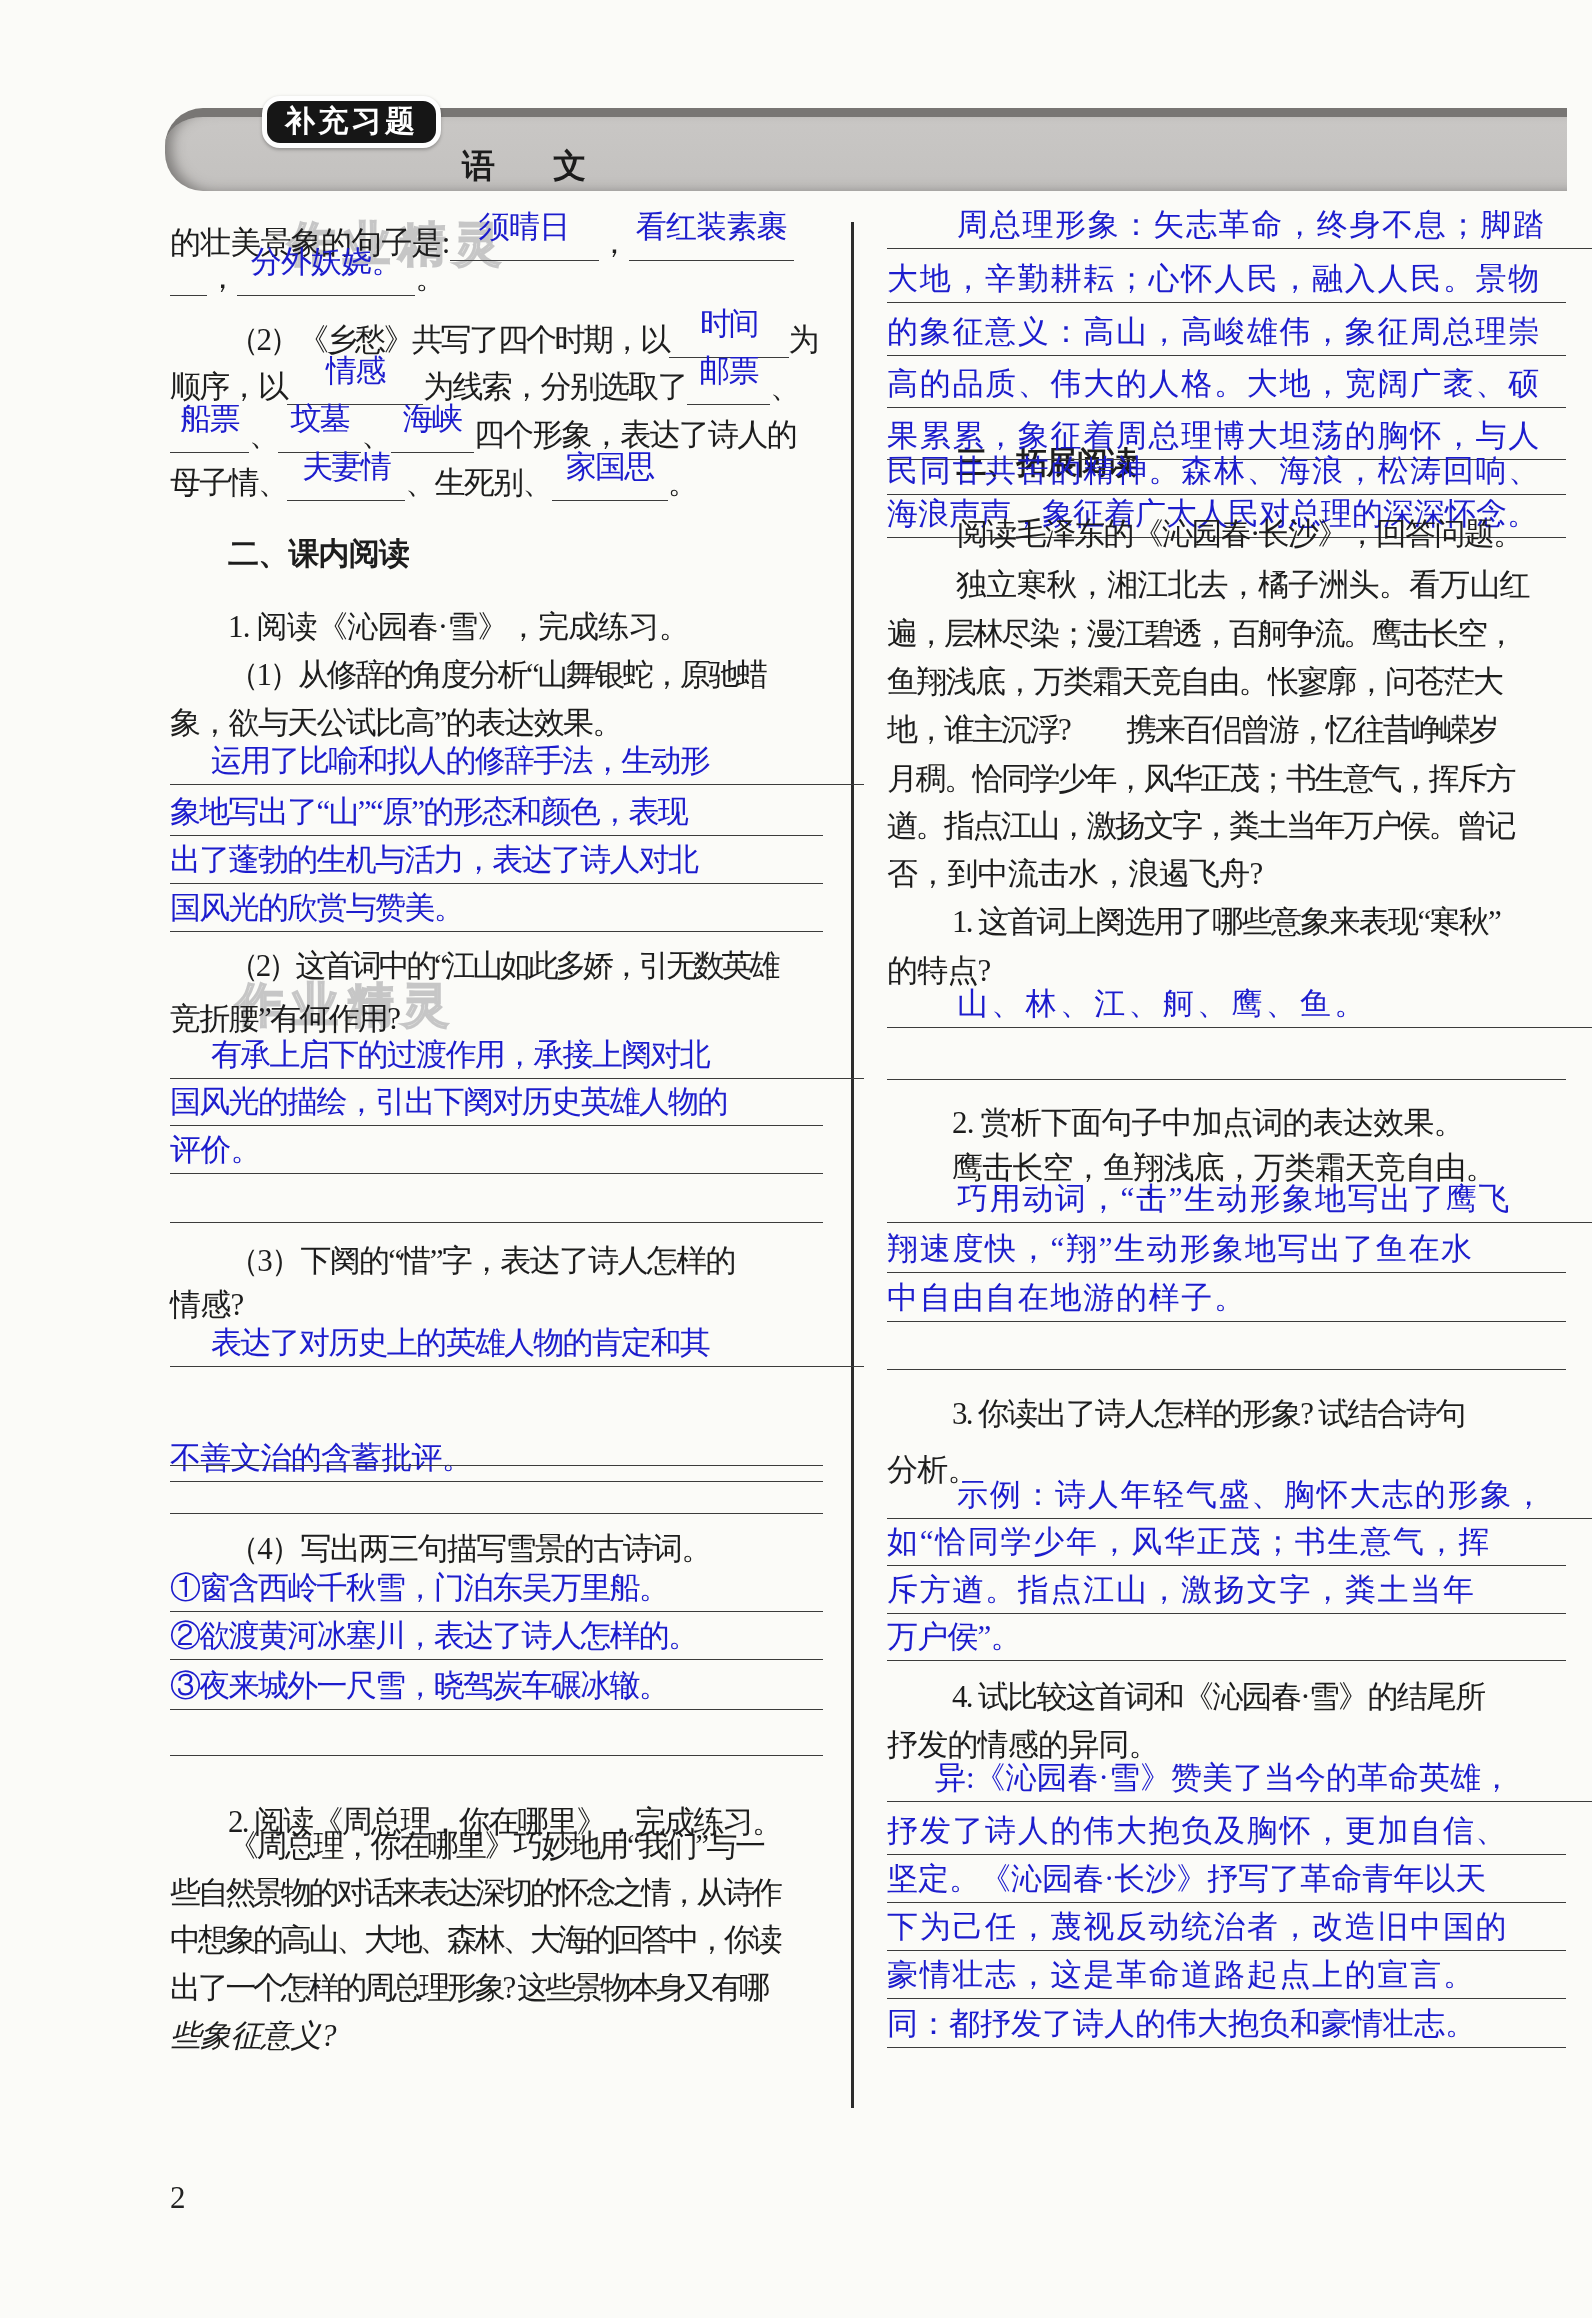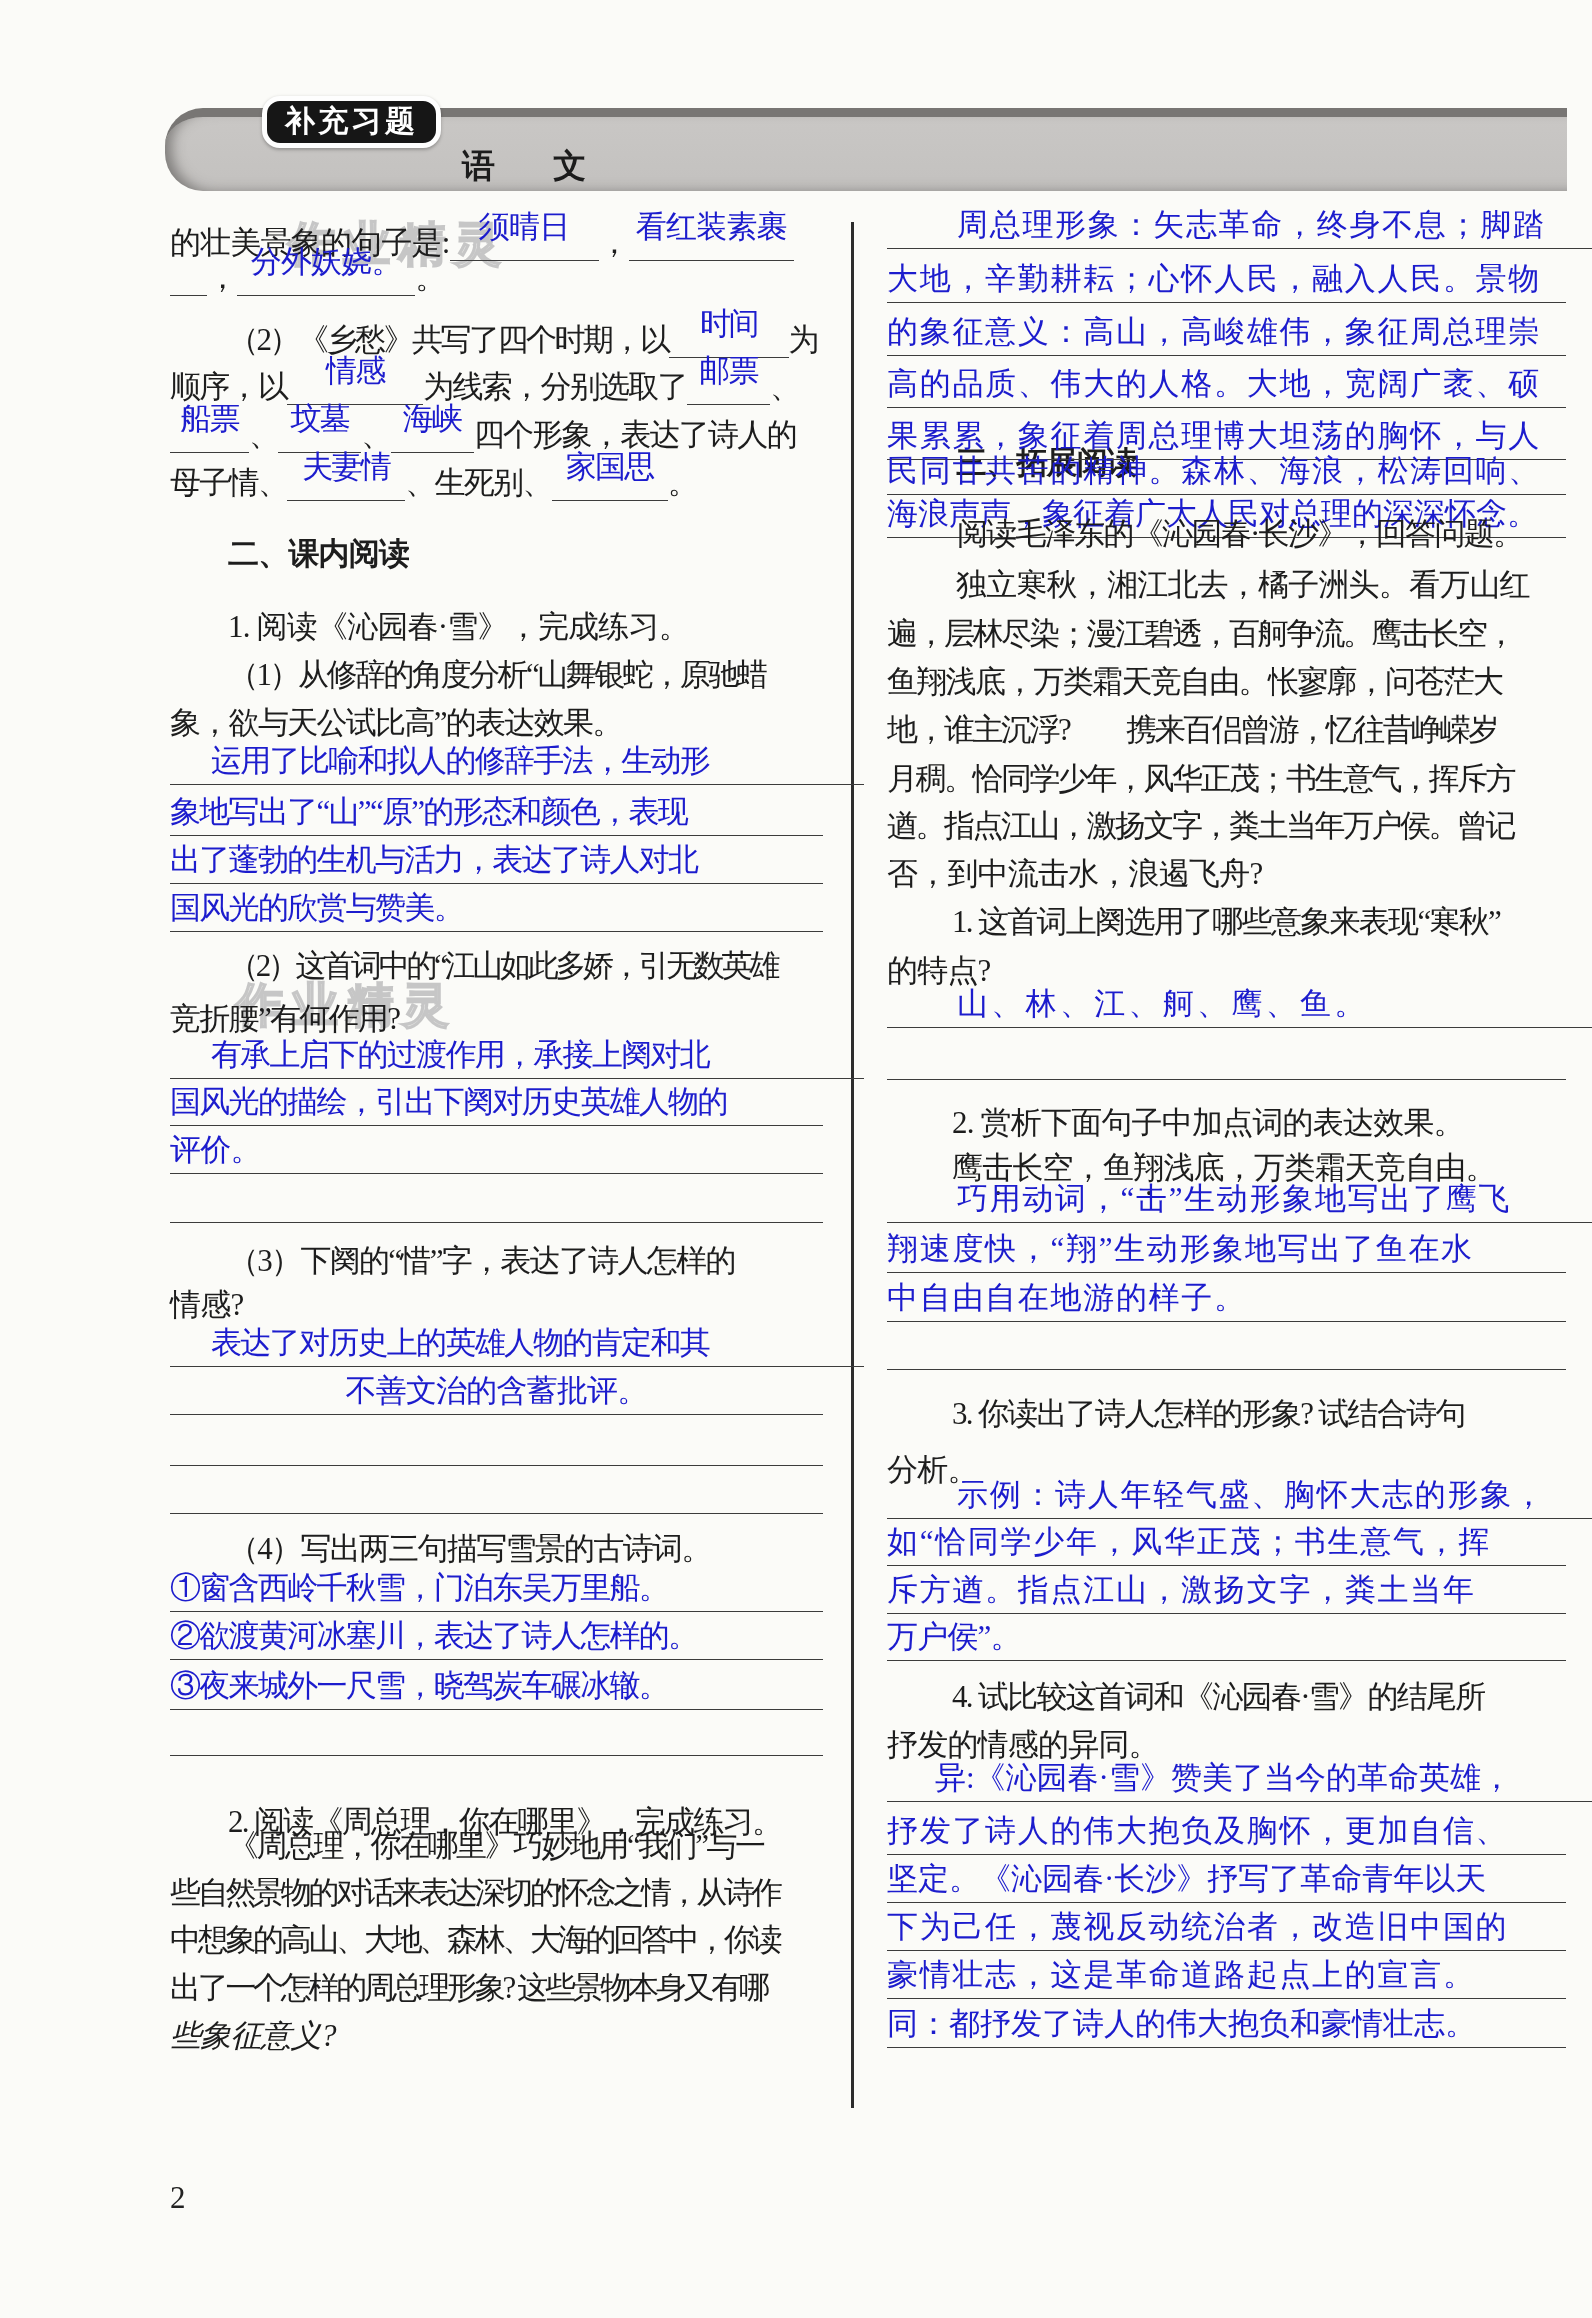--- a/index.html
+++ b/index.html
@@ -95,21 +95,21 @@
     <div class="line ul" style="top: 890px; left: 170px; width: 653px; letter-spacing: -1.7px;"><span class="seg-b">国风光的欣赏与赞美。</span></div>
     <div class="line" style="top: 948px; left: 170px; width: 653px; padding-left: 58px; letter-spacing: -3.3px;"><span class="seg-k">（2）这首词中的“江山如此多娇，引无数英雄</span></div>
     <div class="line" style="top: 1001px; left: 170px; width: 653px; letter-spacing: -1.7px;"><span class="seg-k">竞折腰”有何作用?</span></div>
     <div class="line ul" style="top: 1037px; left: 170px; width: 653px; padding-left: 41px; letter-spacing: -1.7px;"><span class="seg-b">有承上启下的过渡作用，承接上阕对北</span></div>
     <div class="line ul" style="top: 1084px; left: 170px; width: 653px; letter-spacing: -1.7px;"><span class="seg-b">国风光的描绘，引出下阕对历史英雄人物的</span></div>
     <div class="line ul" style="top: 1132px; left: 170px; width: 653px;"><span class="seg-b">评价。</span></div>
     <div class="line ul" style="top: 1181px; left: 170px; width: 653px;"></div>
     <div class="line" style="top: 1243px; left: 170px; width: 653px; padding-left: 58px; letter-spacing: -1.7px;"><span class="seg-k">（3）下阕的“惜”字，表达了诗人怎样的</span></div>
     <div class="line" style="top: 1287px; left: 170px; width: 653px;"><span class="seg-k">情感?</span></div>
     <div class="line ul" style="top: 1325px; left: 170px; width: 653px; padding-left: 41px; letter-spacing: -1.7px;"><span class="seg-b">表达了对历史上的英雄人物的肯定和其</span></div>
-    <div class="line ul" style="top: 1373px; left: 170px; width: 653px; text-align: center;"><span class="seg-b">不善文治的含蓄批评。</span></div>
+    <div class="line ul" style="top: 1440px; left: 170px; width: 653px;"><span class="seg-b">不善文治的含蓄批评。</span></div>
     <div class="line ul" style="top: 1424px; left: 170px; width: 653px;"></div>
     <div class="line ul" style="top: 1472px; left: 170px; width: 653px;"></div>
     <div class="line" style="top: 1531px; left: 170px; width: 653px; padding-left: 58px; letter-spacing: -1.7px;"><span class="seg-k">（4）写出两三句描写雪景的古诗词。</span></div>
     <div class="line ul" style="top: 1570px; left: 170px; width: 653px; letter-spacing: -1.7px;"><span class="seg-b">①窗含西岭千秋雪，门泊东吴万里船。</span></div>
     <div class="line ul" style="top: 1618px; left: 170px; width: 653px; letter-spacing: -1.7px;"><span class="seg-b">②欲渡黄河冰塞川，表达了诗人怎样的。</span></div>
     <div class="line ul" style="top: 1668px; left: 170px; width: 653px; letter-spacing: -1.7px;"><span class="seg-b">③夜来城外一尺雪，晓驾炭车碾冰辙。</span></div>
     <div class="line ul" style="top: 1714px; left: 170px; width: 653px;"></div>
     <div class="line" style="top: 1804px; left: 170px; width: 653px; padding-left: 58px; letter-spacing: -1.7px; font-family: Liberation Serif, serif;"><span class="seg-k">2. 阅读《周总理，你在哪里》，完成练习。</span></div>
     <div class="line" style="top: 1828px; left: 170px; width: 653px; padding-left: 58px; letter-spacing: -2.5px;"><span class="seg-k">《周总理，你在哪里》巧妙地用“我们”与一</span></div>
     <div class="line" style="top: 1875px; left: 170px; width: 653px; letter-spacing: -3.3px;"><span class="seg-k">些自然景物的对话来表达深切的怀念之情，从诗作</span></div>

